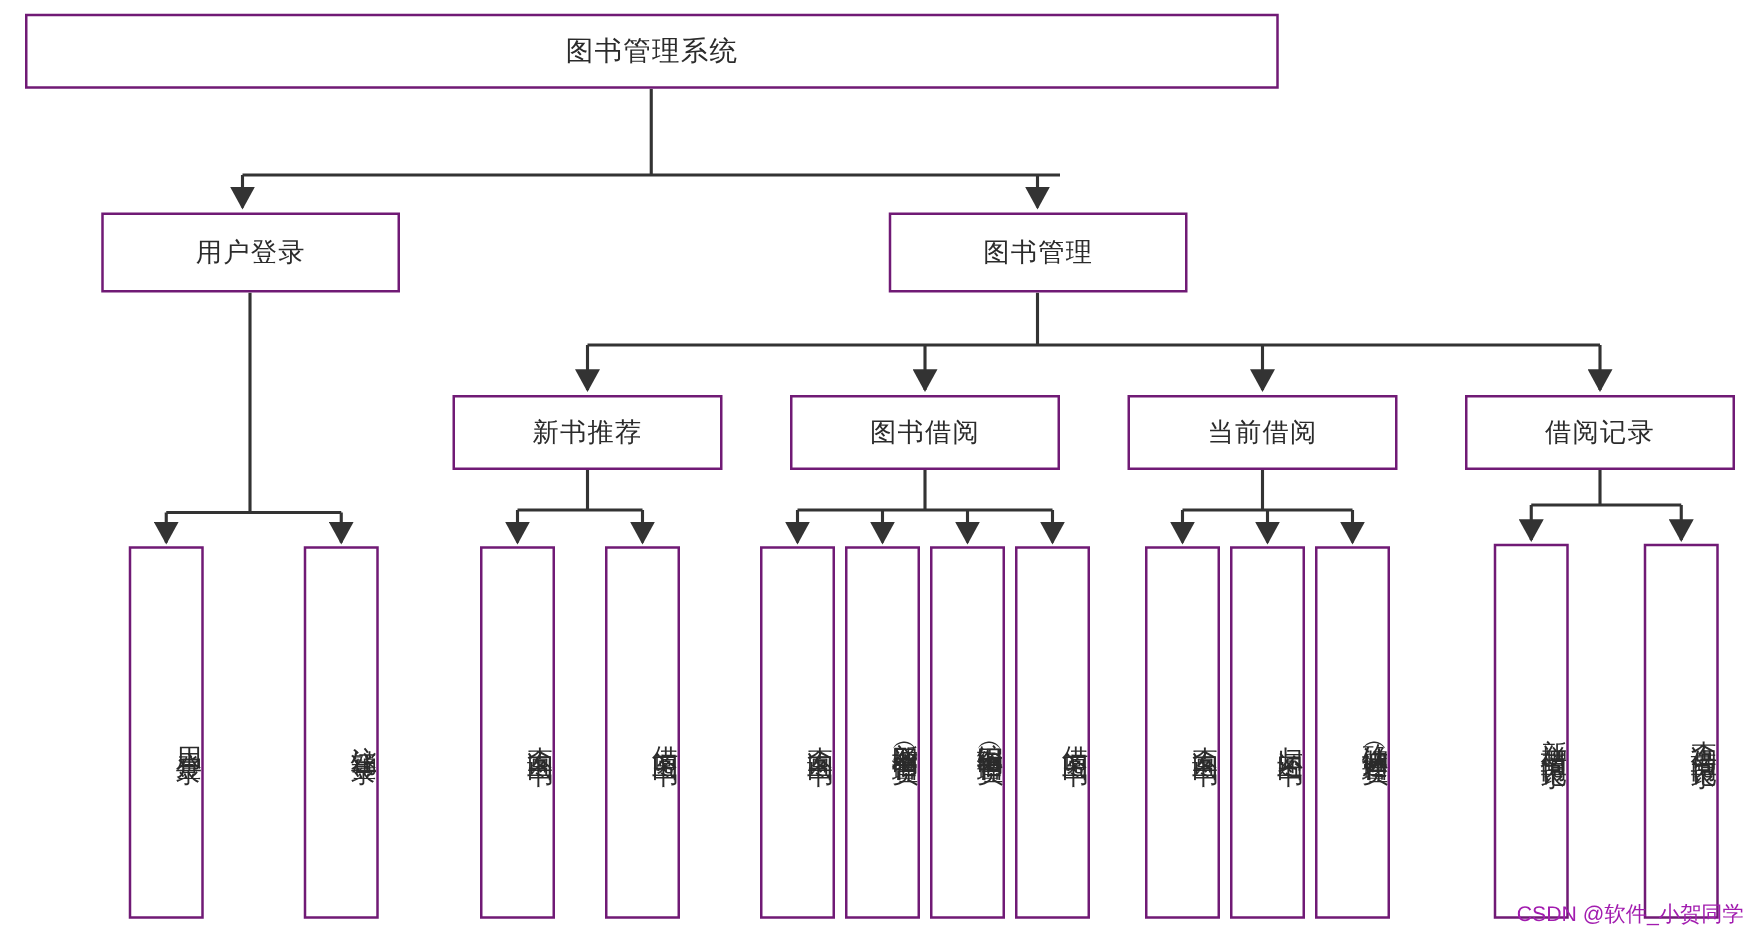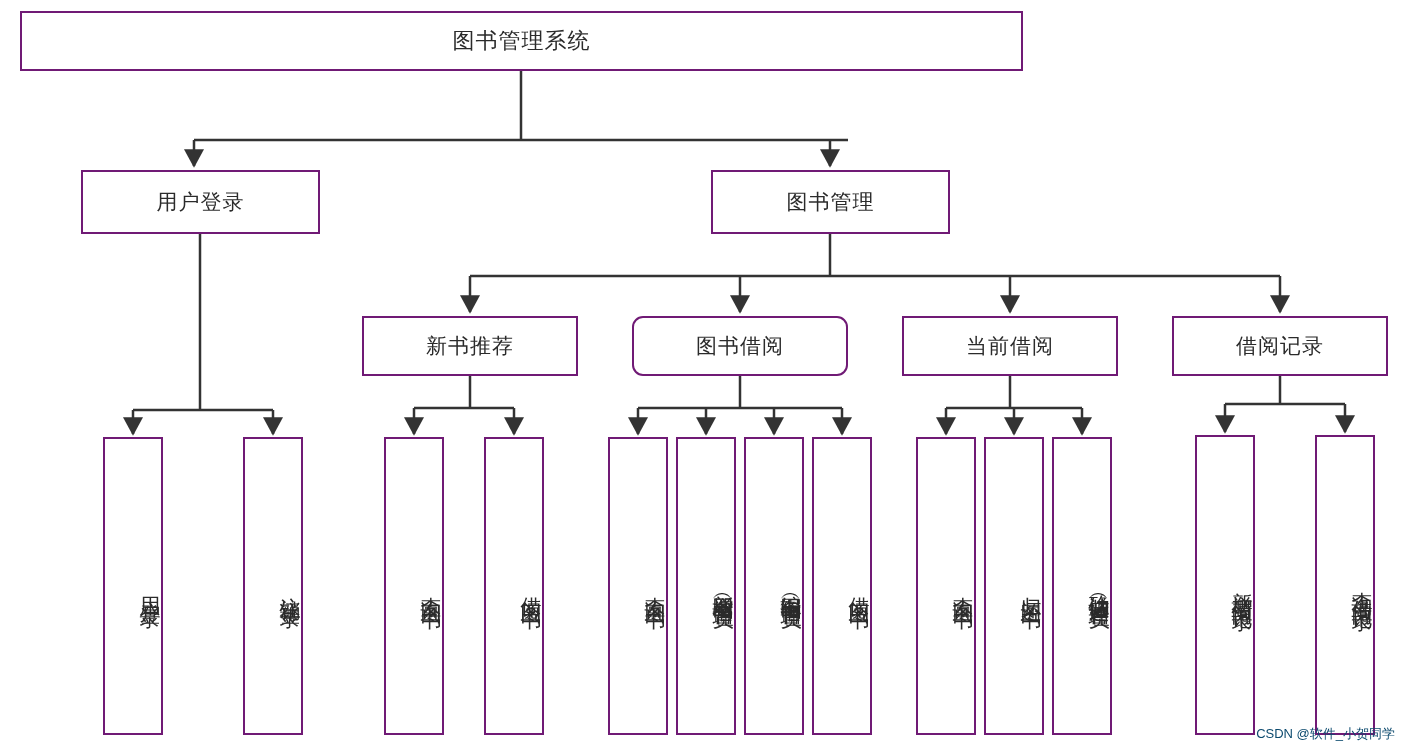--- a/index.html
+++ b/index.html
@@ -55,22 +55,22 @@
     justify-content: center;
   }
   .node-v.long {
     padding-top: 2px;
     letter-spacing: 2px;
   }
   .watermark {
     position: absolute;
     right: 10px;
     bottom: 4px;
-    font-size: 13px;
-    color: #0c4a6e;
+    font-size: 17px;
+    color: #a21caf;
     white-space: nowrap;
     z-index: 5;
     font-family: "Liberation Sans", "DejaVu Sans", sans-serif;
   }
 </style>
 </head>
 <body>
 
 <div id="diagram-root">
 
@@ -123,21 +123,21 @@
       <path d="M 1345 404 L 1345 432" marker-end="url(#arrow)"></path>
     </g>
   </svg>
 
   <div class="node node-h node-root" style="left:20px; top:11px; width:1003px; height:60px;">图书管理系统</div>
 
   <div class="node node-h" style="left:81px; top:170px; width:239px; height:64px;">用户登录</div>
   <div class="node node-h" style="left:711px; top:170px; width:239px; height:64px;">图书管理</div>
 
   <div class="node node-h" style="left:362px; top:316px; width:216px; height:60px;">新书推荐</div>
-  <div class="node node-h" style="left:632px; top:316px; width:216px; height:60px;border-radius:11px;">图书借阅</div>
+  <div class="node node-h" style="left:632px; top:316px; width:216px; height:60px;">图书借阅</div>
   <div class="node node-h" style="left:1172px; top:316px; width:216px; height:60px;">借阅记录</div>
   <div class="node node-h" style="left:902px; top:316px; width:216px; height:60px;">当前借阅</div>
 
   <div class="node node-v" style="left:103px; top:437px; width:60px; height:298px;">用户登录</div>
   <div class="node node-v" style="left:243px; top:437px; width:60px; height:298px;">注销登录</div>
 
   <div class="node node-v" style="left:384px; top:437px; width:60px; height:298px;">查询图书</div>
   <div class="node node-v" style="left:484px; top:437px; width:60px; height:298px;">借阅图书</div>
 
   <div class="node node-v" style="left:608px; top:437px; width:60px; height:298px;">查询图书</div>

